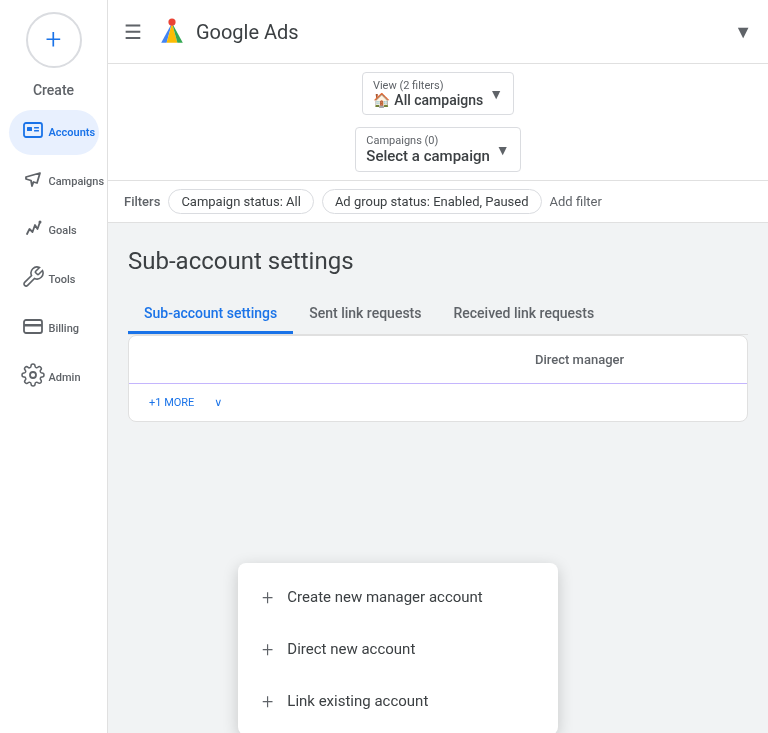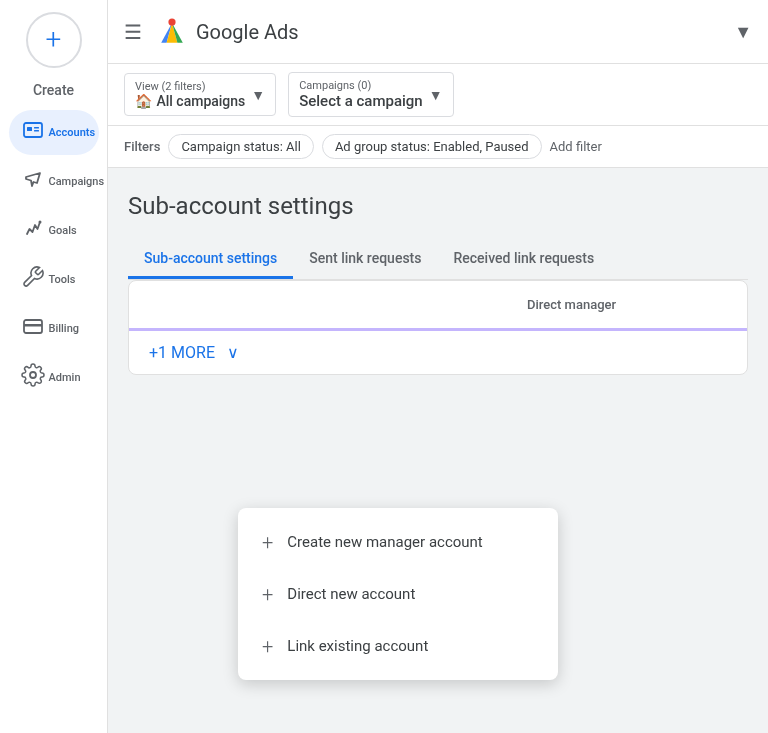--- a/index.html
+++ b/index.html
@@ -127,20 +127,21 @@
     }
 
     
     .toolbar {
       background: #fff;
       display: flex;
       align-items: center;
       padding: 8px 16px;
       gap: 12px;
       border-bottom: 1px solid #e0e0e0;
+      flex-direction: column;
     }
     .view-selector {
       display: flex;
       align-items: center;
       border: 1px solid #dadce0;
       border-radius: 4px;
       padding: 6px 10px;
       cursor: pointer;
       background: #fff;
       gap: 6px;
@@ -259,22 +260,22 @@
     .content-area {
       background: #fff;
       border-radius: 8px;
       border: 1px solid #e0e0e0;
       margin-top: 0;
       position: relative;
     }
     .content-header {
       display: flex;
       align-items: flex-end;
-      padding: 16px 20px;
-      border-bottom: 3px solid #c4b5fd;
+      padding: 16px 12px;
+      border-bottom: 1px solid #c4b5fd;
     }
     .col-header {
       font-size: 13px;
       color: #5f6368;
       font-weight: 500;
     }
     .direct-manager-col {
       margin-left: auto;
       min-width: 200px;
     }
@@ -302,25 +303,25 @@
     }
     .plus-icon {
       font-size: 20px;
       color: #5f6368;
       font-weight: 300;
     }
 
     
     .more-link {
       color: #1a73e8;
-      font-size: 16px;
-      cursor: pointer;
-      display: flex;
-      align-items: center;
-      gap: 12px;
+      font-size: 11px;
+      cursor: pointer;
+      display: flex;
+      align-items: center;
+      gap: 20px;
       padding: 12px 20px;
     }
   </style>
 </head>
 <body>
 
 <div class="sidebar">
   <div class="create-btn">
     <span class="create-plus">+</span>
   </div>

